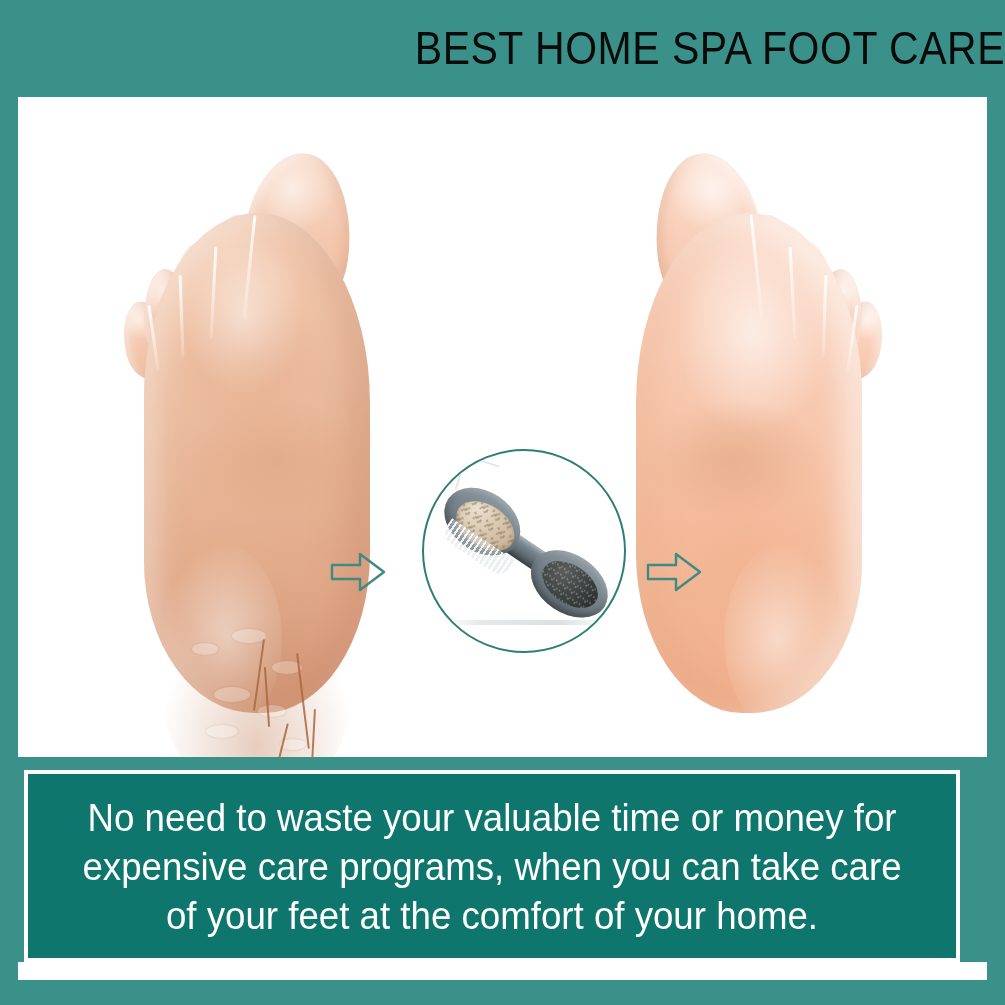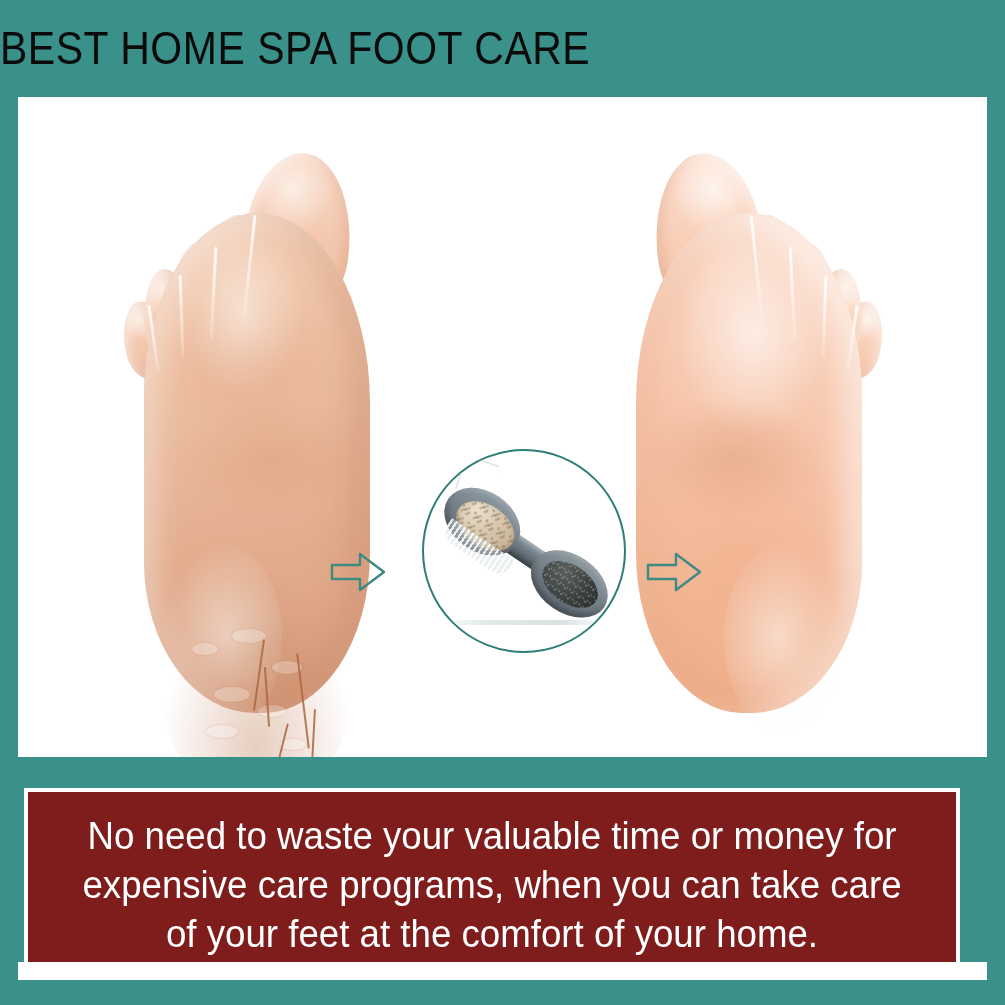--- a/index.html
+++ b/index.html
@@ -22,21 +22,21 @@
 
   
   .header {
     position: absolute;
     left: 0;
     top: 0;
     width: 1005px;
     height: 97px;
     display: flex;
     align-items: center;
-    justify-content: flex-start;
+    justify-content: flex-end;
     background: #3a918a;
   }
   .header-title {
     font-family: "Liberation Sans", sans-serif;
     font-size: 41px;
     font-weight: 400;
     letter-spacing: 0.5px;
     color: #0a0a0a;
     white-space: nowrap;
     transform: scaleY(1.12);
@@ -296,28 +296,27 @@
     border-radius: 3px;
   }
 
   
   .caption-box {
     position: absolute;
     left: 24px;
     top: 770px;
     width: 936px;
     height: 192px;
-    background: #7f1d1d;
+    background: #0f766e;
     border: 4px solid #ffffff;
     box-sizing: border-box;
     display: flex;
     align-items: center;
     justify-content: center;
     padding: 4px 18px;
-    margin-top: 18px;
   }
   .caption-text {
     font-family: "Liberation Sans Narrow", "Liberation Sans", sans-serif;
     font-size: 39px;
     line-height: 49px;
     color: #ffffff;
     text-align: center;
     transform: scaleX(0.94);
   }
   .panel-bottom-strip {

